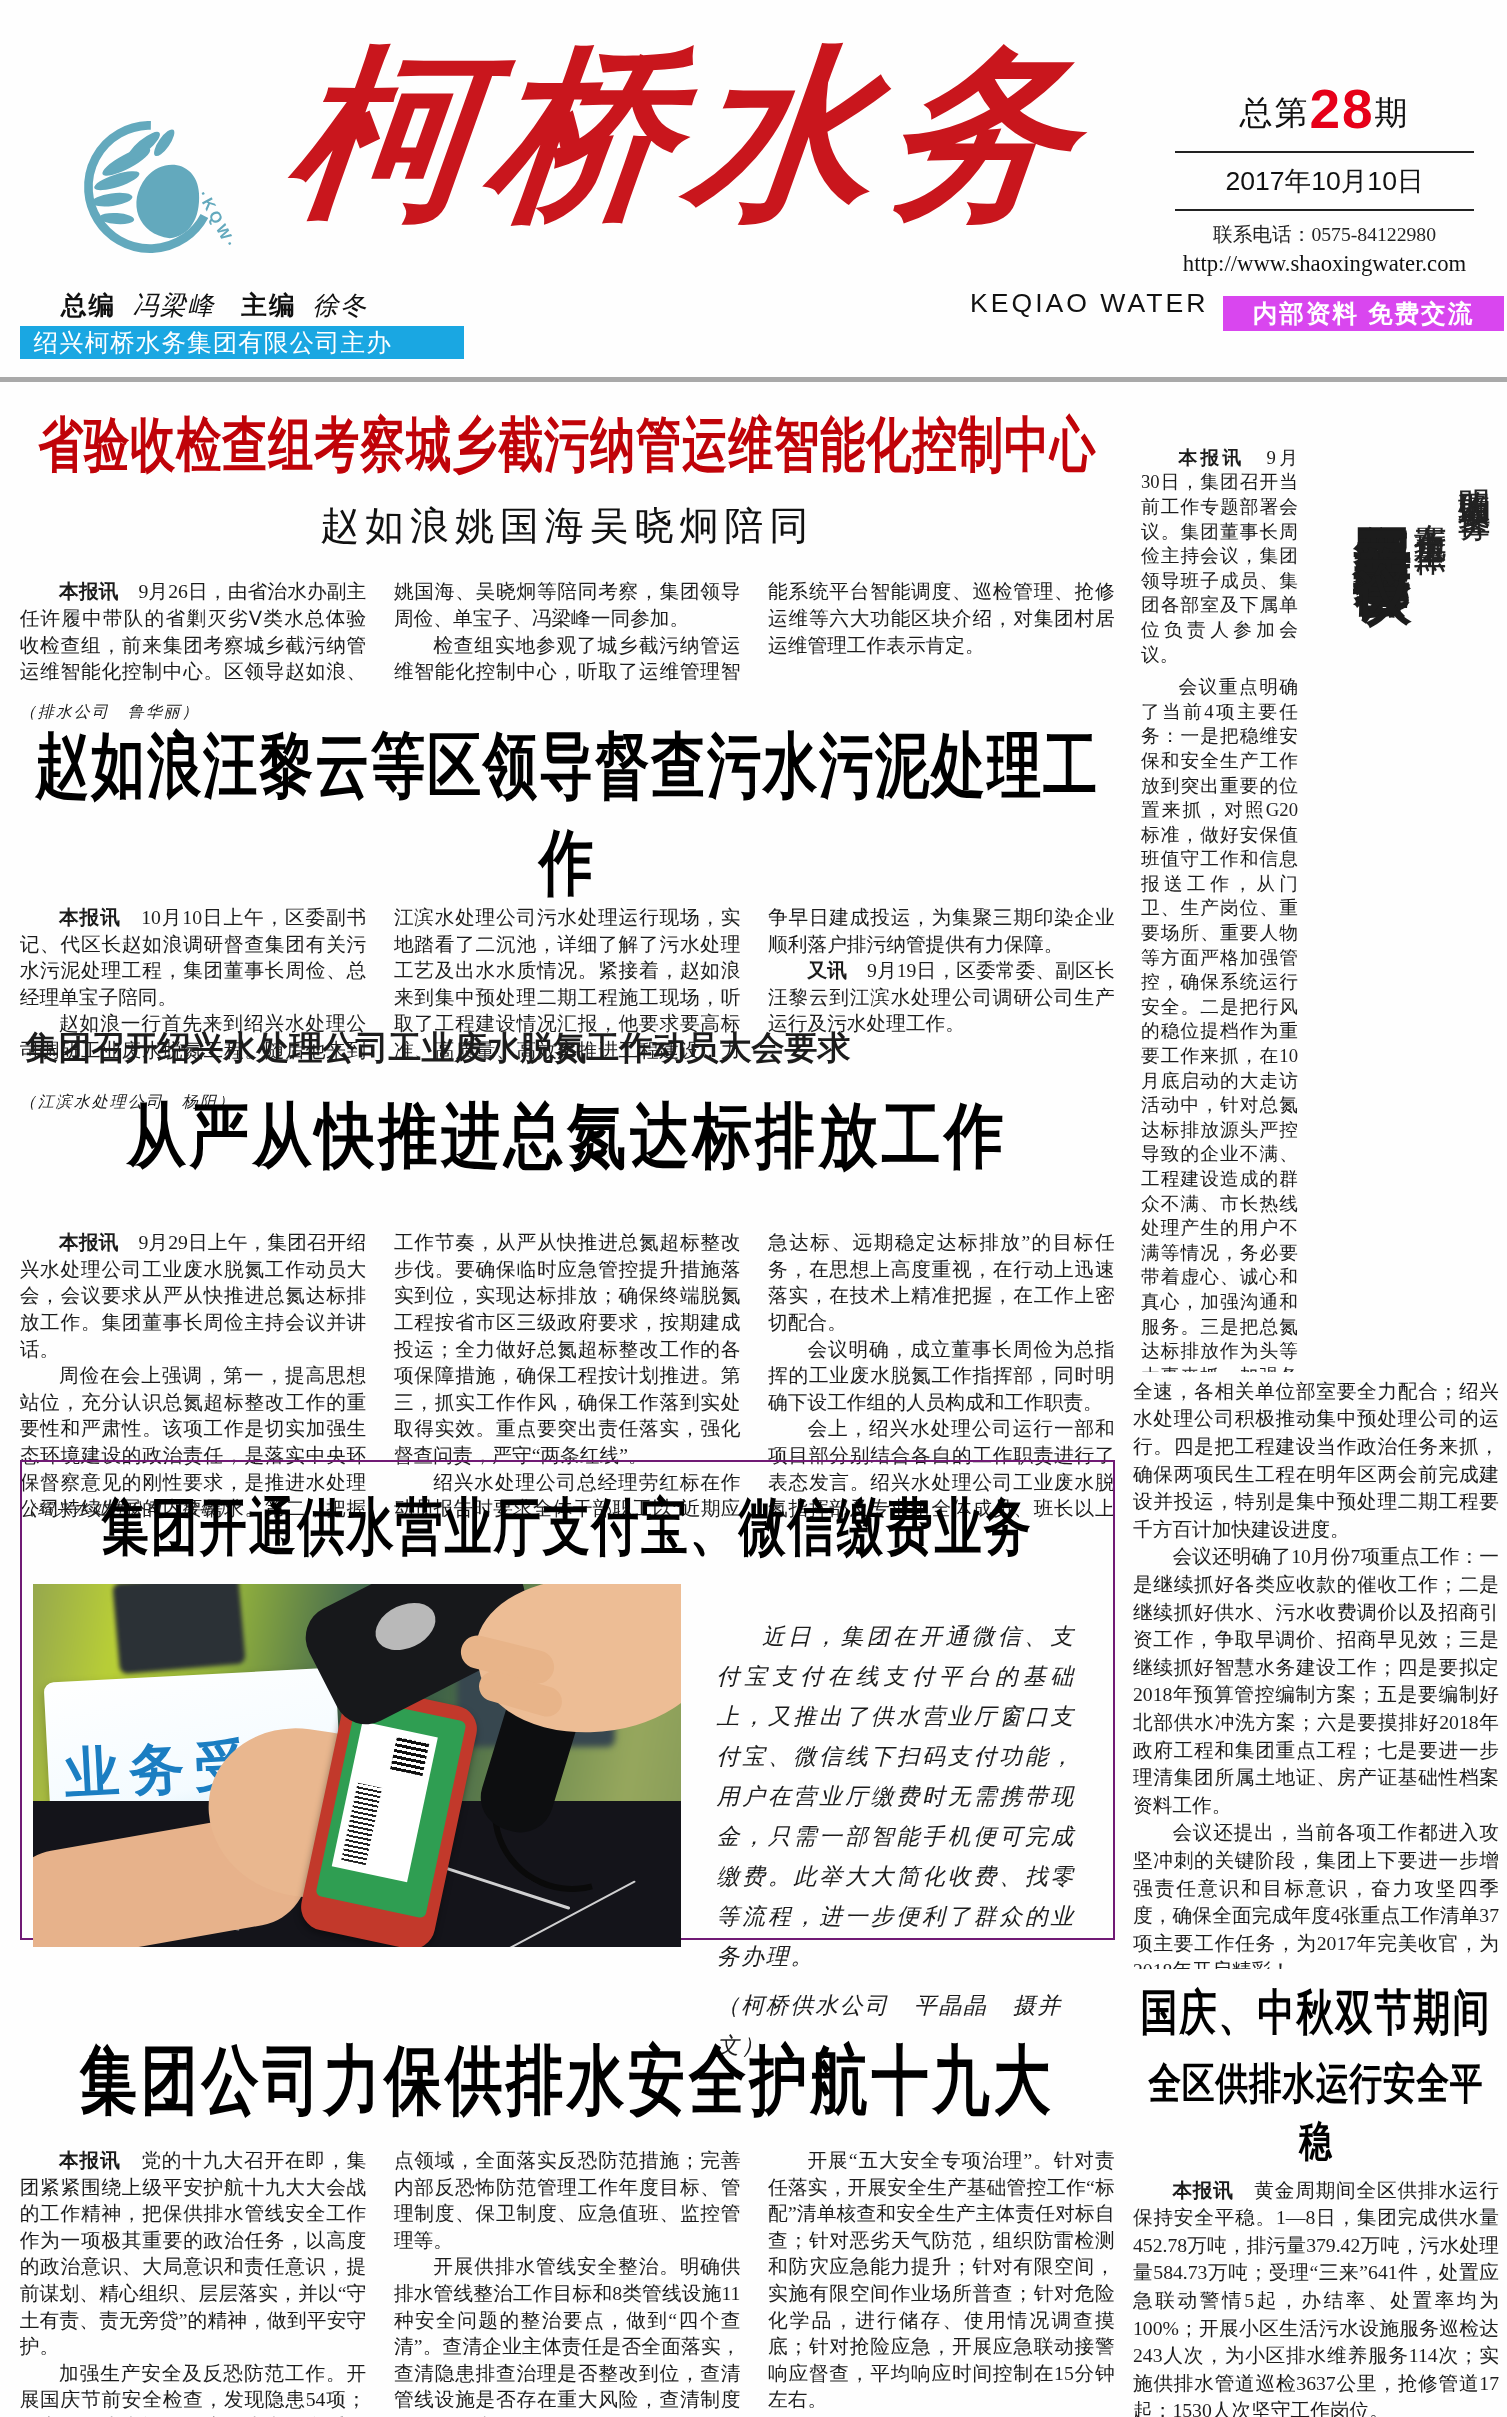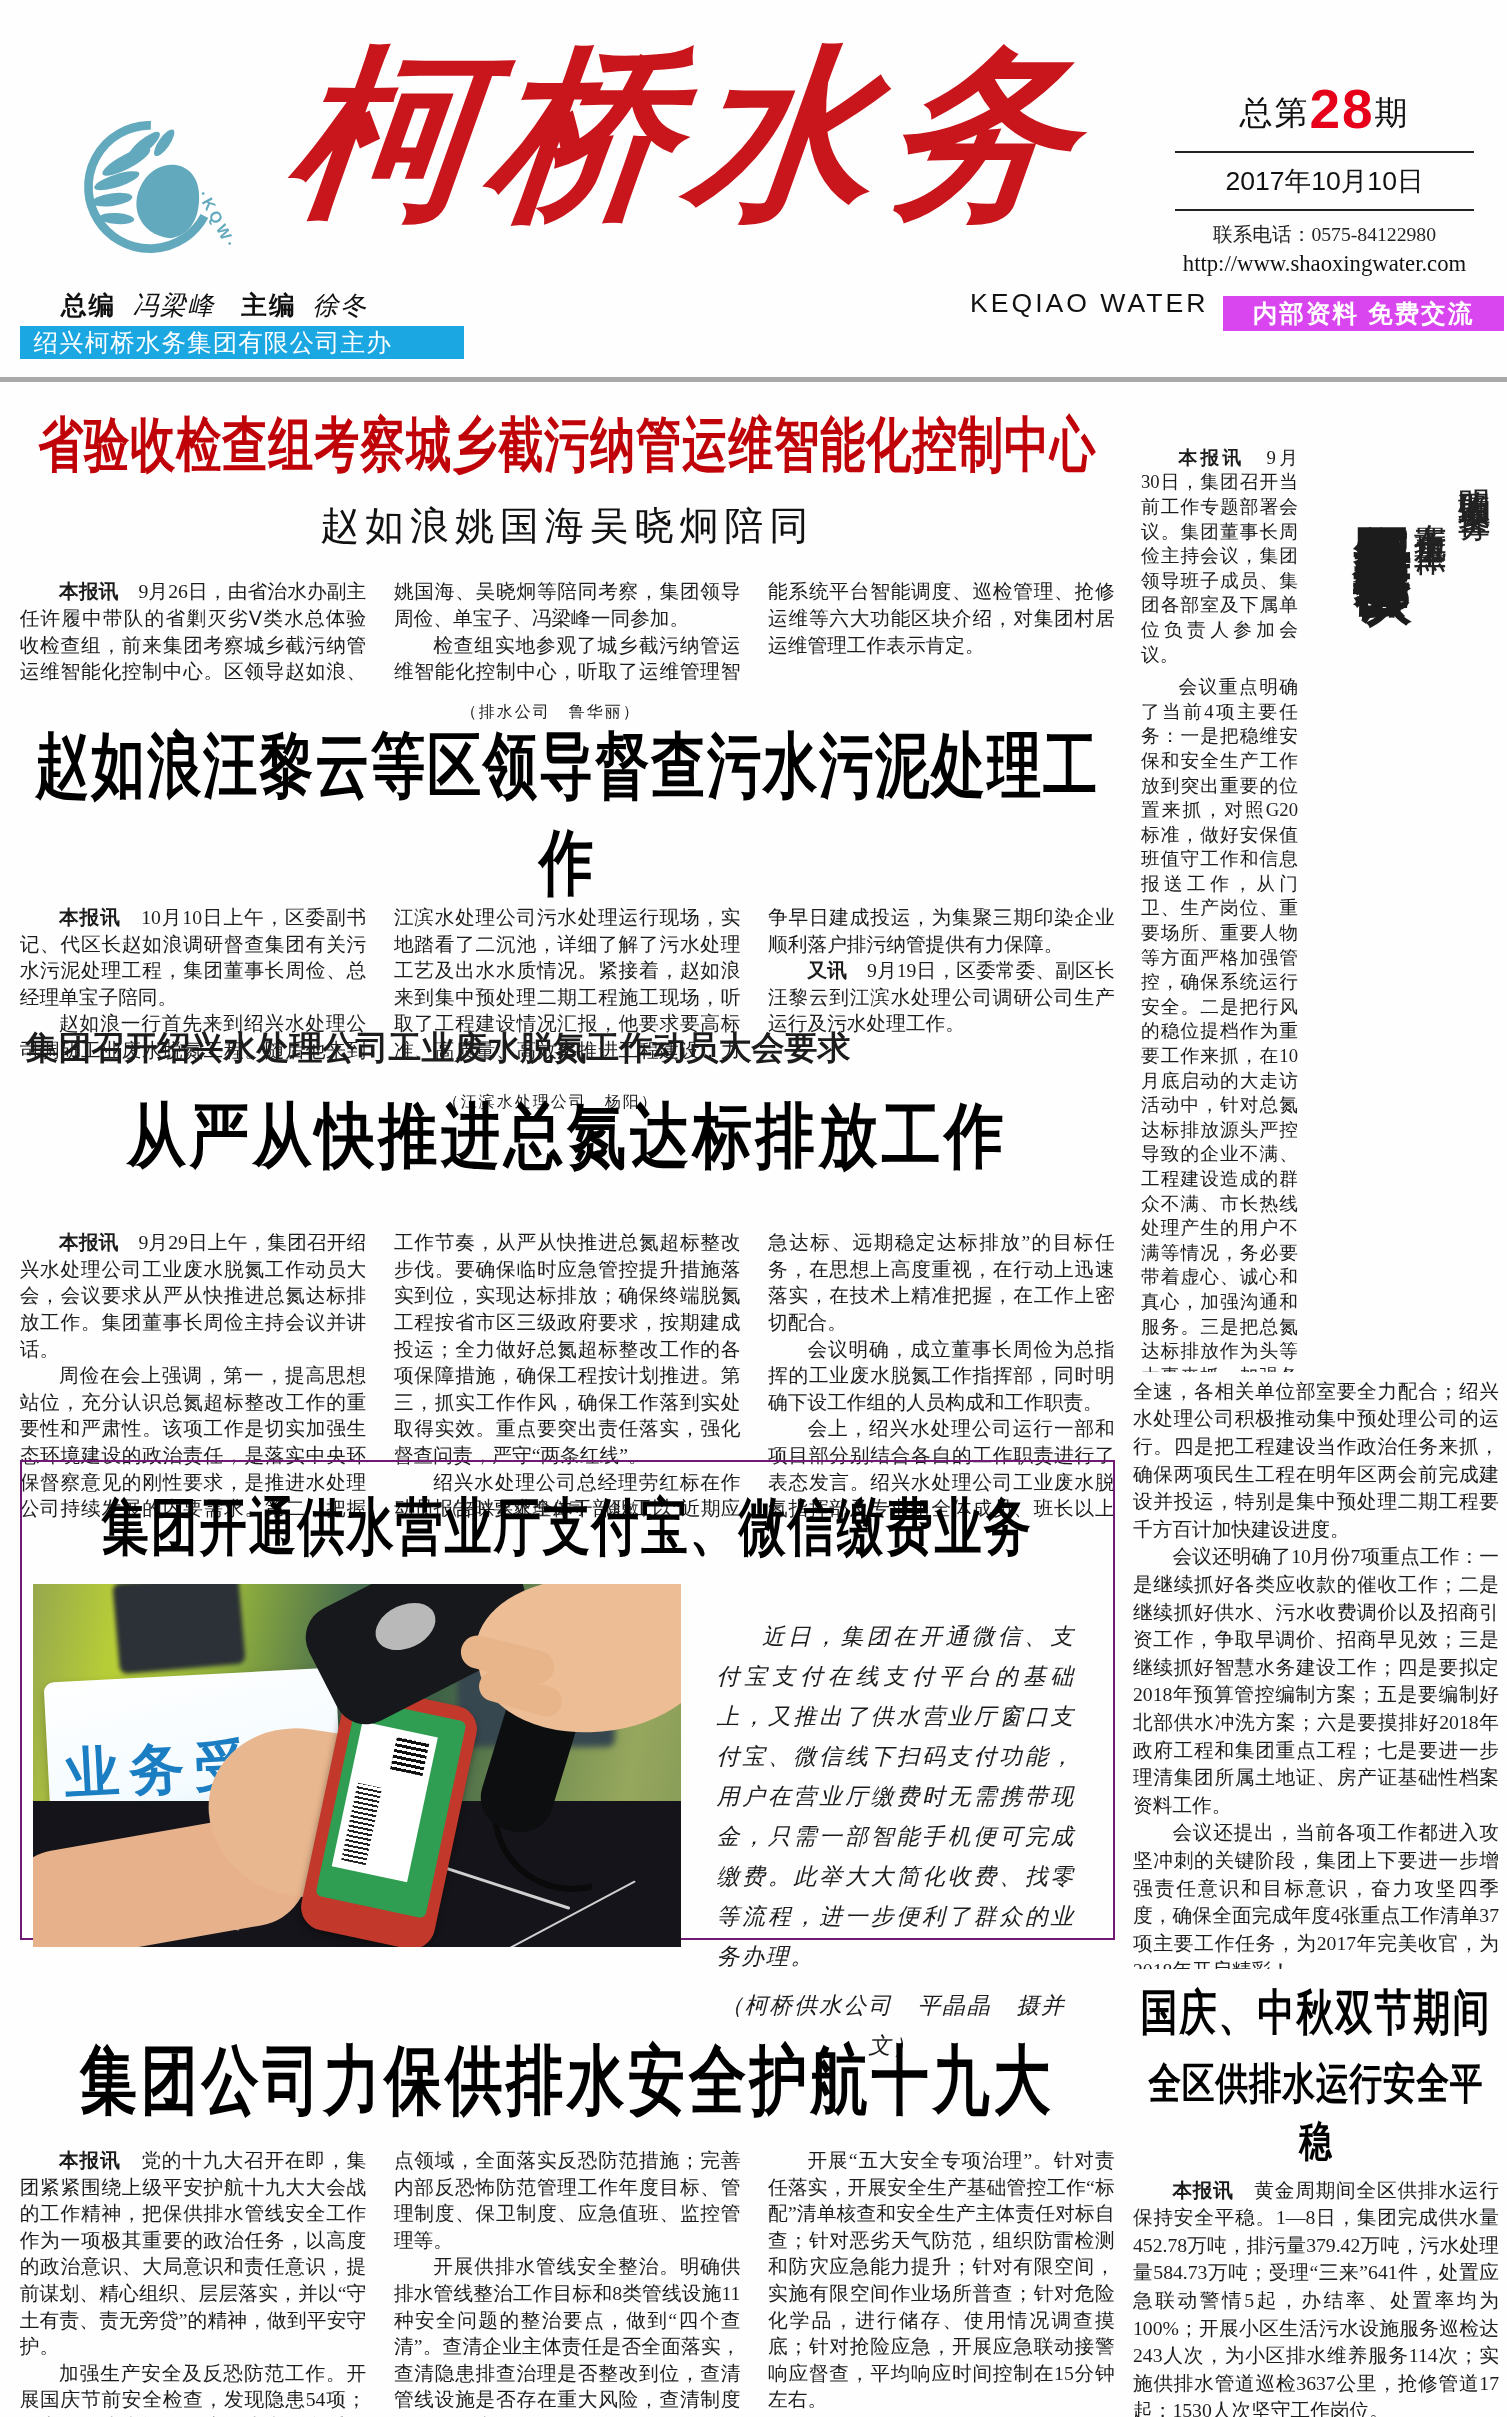--- a/index.html
+++ b/index.html
@@ -30,21 +30,21 @@
         color:#fff;font-family:"Liberation Sans",sans-serif;font-weight:normal;font-size:24.6px;
         display:flex;align-items:center;padding-left:13.8px;letter-spacing:1px;}
   .slogan{position:absolute;left:512px;top:321px;width:512px;font-family:"Liberation Sans",sans-serif;
         font-weight:bold;font-size:38px;color:#000;letter-spacing:4.9px;white-space:pre;}
   .head-rule{position:absolute;left:0;top:377px;width:1507px;height:4.9px;background:#a9a9a9;}
   
   .hl{font-family:"Liberation Sans",sans-serif;font-weight:bold;color:#000;text-align:center;margin:0;}
   .stretch{transform:scaleY(1.32);transform-origin:center top;}
   .body3{column-count:3;column-gap:27.6px;font-size:19.7px;line-height:26.6px;text-align:justify;overflow:hidden;}
   .body3 p,.body1 p{margin:0;text-indent:2em;}
-  .sig{text-align:center;padding-right:33px;letter-spacing:2px;}
+  .sig{text-align:left;padding-right:33px;letter-spacing:2px;font-style:italic;}
   b{font-family:"Liberation Sans",sans-serif;}
   
   .left-col{position:absolute;left:19.7px;top:394px;width:1095px;height:2023px;}
   .art{position:absolute;left:0;width:1095px;}
   .a1{top:11.8px;}
   .a1 .hl{font-size:45px;color:#c00309;letter-spacing:1px;margin-bottom:33px;}
   .a1 .sub{font-size:39px;text-align:center;letter-spacing:5.9px;color:#111;margin:0 0 25.6px 0;
         font-weight:normal;font-family:"Liberation Sans",sans-serif;}
   .a1 .body3{height:150px;}
   .a2{top:325px;}

